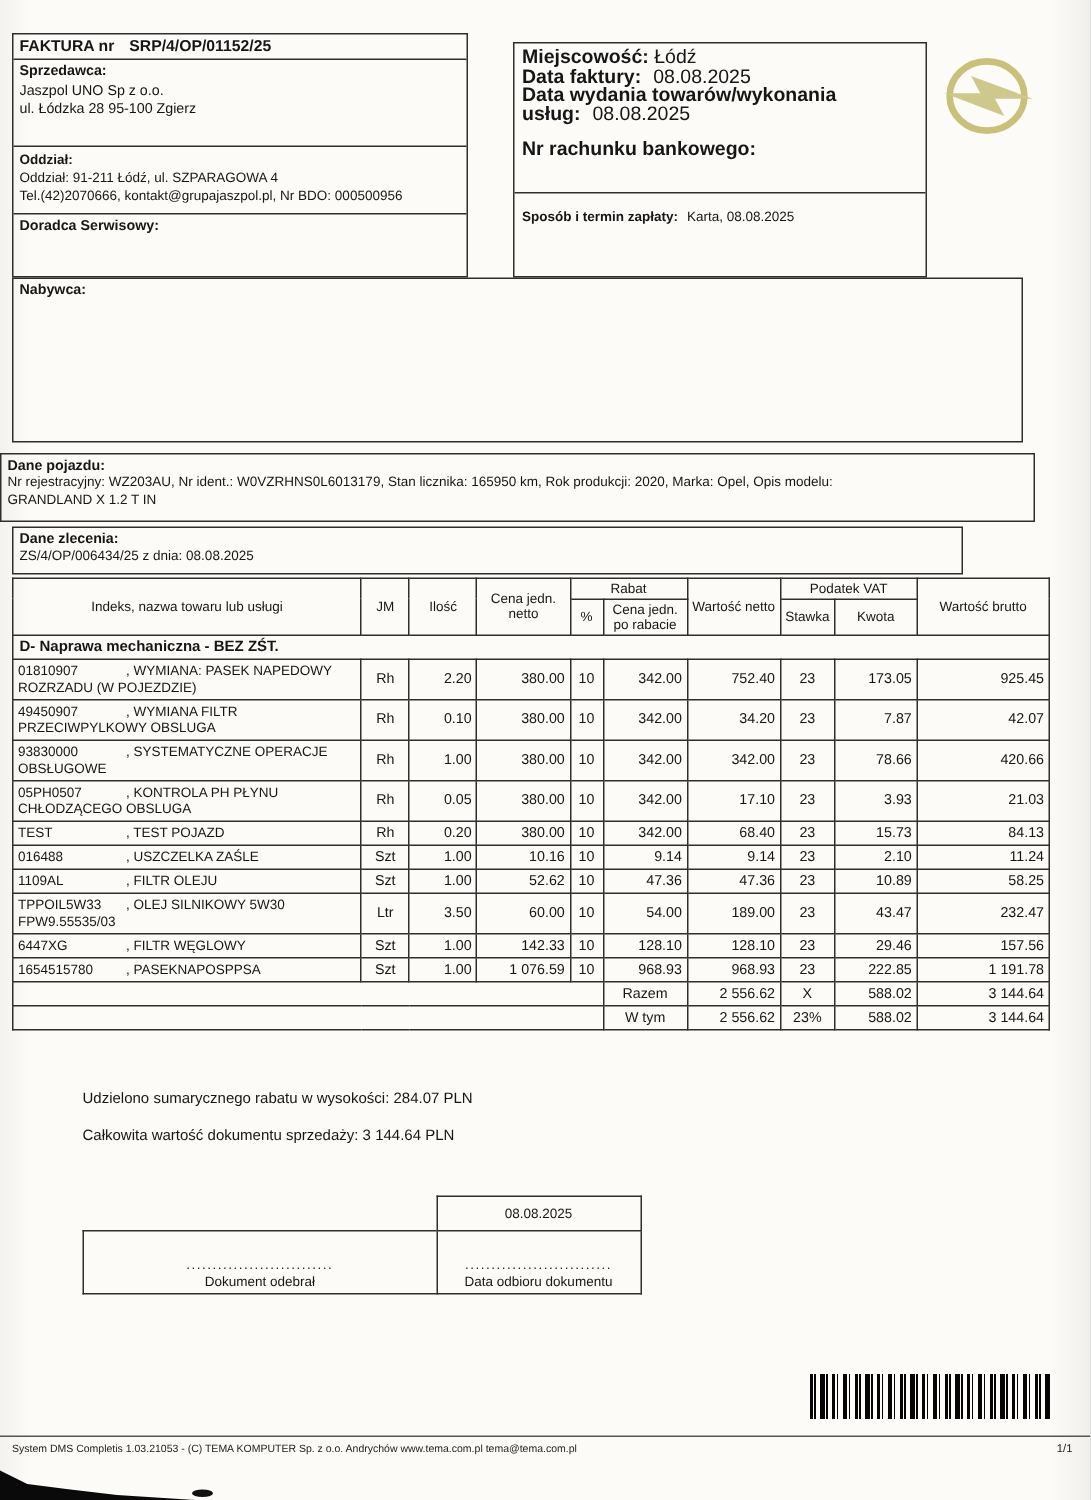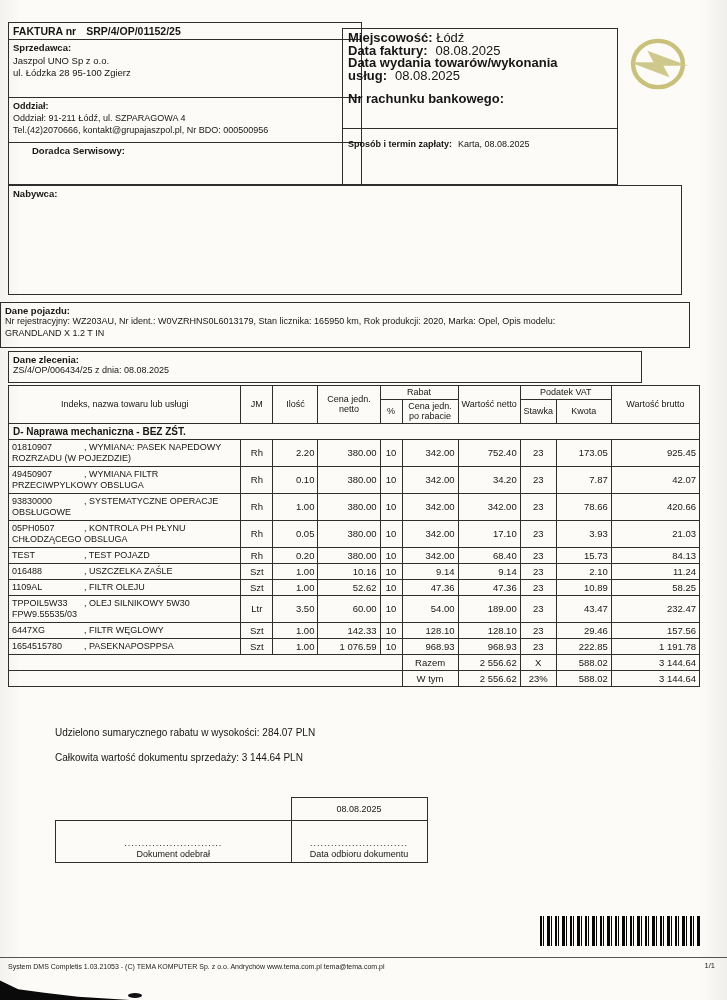--- a/index.html
+++ b/index.html
@@ -4,27 +4,27 @@
 <style>
   html,body{margin:0;padding:0;background:#d8d8d8;}
   .page{
     position:relative;width:727px;height:1000px;margin:0 auto;overflow:hidden;
     background:linear-gradient(90deg,#f3f2ee 0,#fcfbf8 20px,#fcfbf8 700px,#f0efeb 727px);
     font-family:"Liberation Sans","DejaVu Sans",sans-serif;color:#161616;
   }
   .box{position:absolute;border:1px solid #2e2e2e;box-sizing:border-box;background:transparent;}
   .lbl{font-weight:bold;}
   
-  .hdr-left{left:8px;top:22px;width:354px;height:163px;display:flex;flex-direction:column;}
+  .hdr-left{left:8px;top:22px;width:304px;height:163px;display:flex;flex-direction:column;}
   .title-row{height:17px;border-bottom:1px solid #2e2e2e;padding:2px 4px;font-size:10.5px;font-weight:bold;box-sizing:border-box;}
   .title-row .inv-num{margin-left:10px;}
   .cellpad{padding:2px 4px;font-size:9.5px;line-height:12.5px;box-sizing:border-box;}
   .seller-row{height:58px;border-bottom:1px solid #2e2e2e;}
   .branch-row{height:45px;border-bottom:1px solid #2e2e2e;font-size:9px;line-height:12px;}
-  .advisor-row{flex:1;margin-left:19px;}
+  .advisor-row{flex:1;}
   
   .hdr-right{left:342px;top:28px;width:276px;height:157px;display:flex;flex-direction:column;}
   .info-cell{height:100px;border-bottom:1px solid #2e2e2e;padding:3px 5px;font-size:13px;line-height:12.5px;box-sizing:border-box;}
   .info-cell .gap{margin-left:8px;}
   .info-cell .spacer{height:11px;}
   .pay-cell{flex:1;padding:10px 5px 0;font-size:9px;box-sizing:border-box;}
   .pay-cell .gap{margin-left:6px;}
   
   .logo{position:absolute;left:618px;top:34px;width:80px;height:60px;}
   

